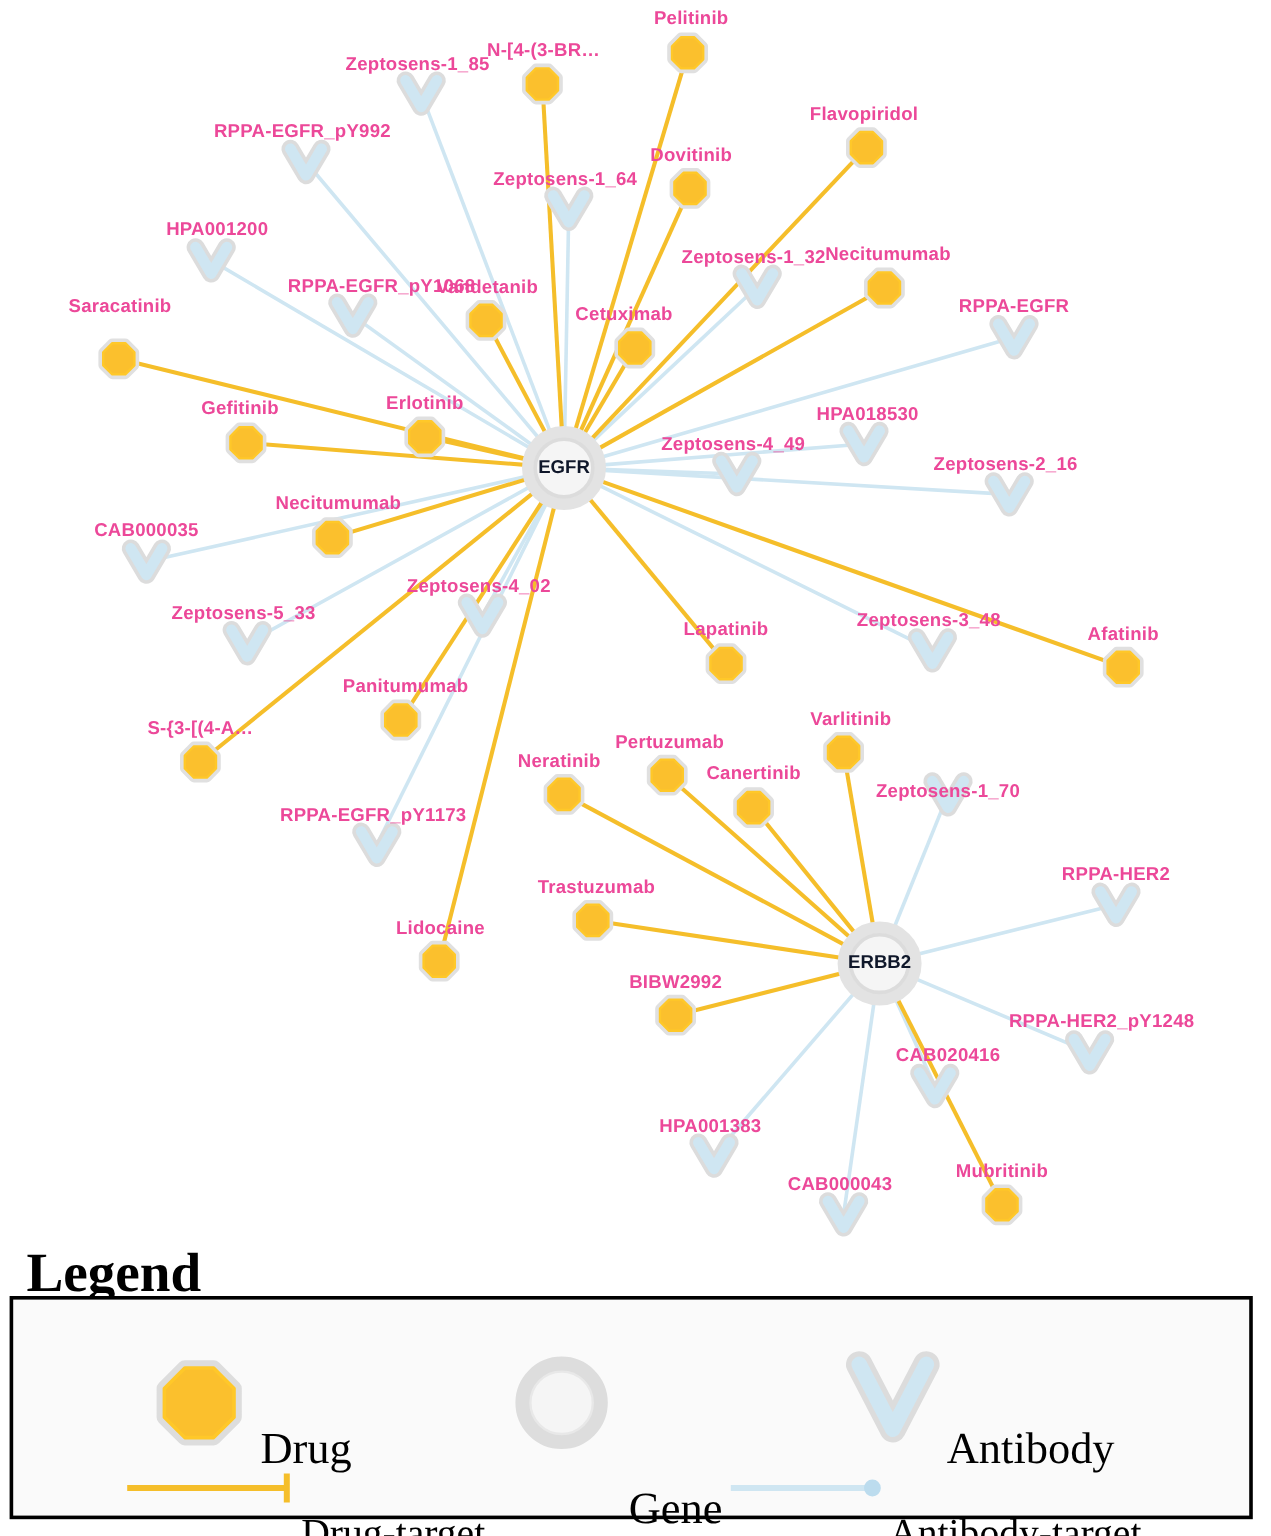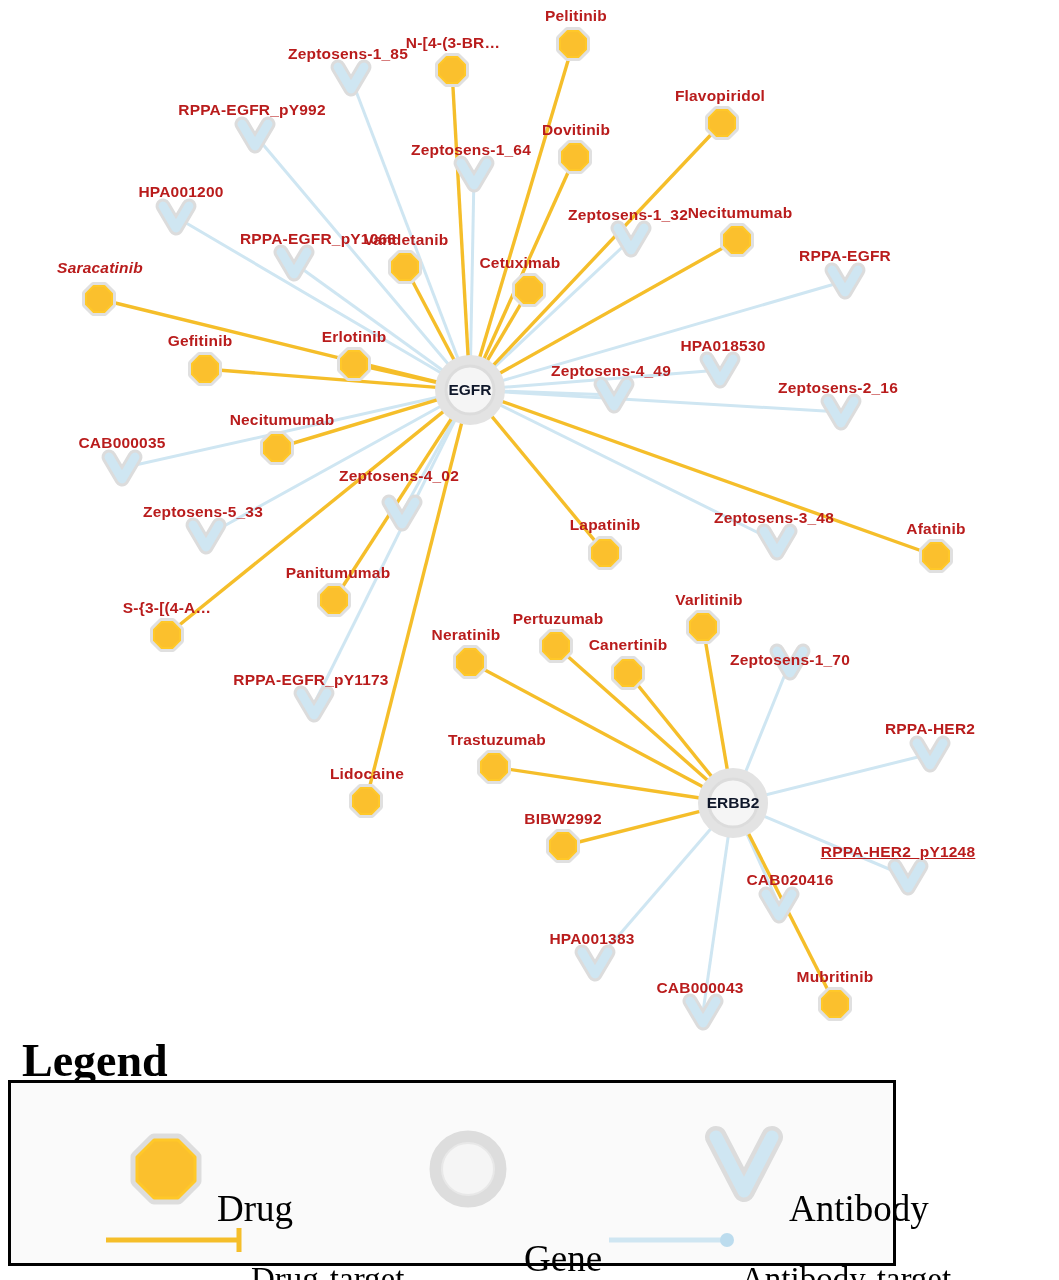--- a/index.html
+++ b/index.html
@@ -3,21 +3,21 @@
 <meta charset="utf-8">
 <style>
   html,body{margin:0;padding:0;background:#ffffff;}
   body{width:1059px;height:1280px;font-family:"Liberation Sans",sans-serif;position:relative;overflow:hidden;}
   #graph{position:absolute;left:0;top:0;width:1059px;height:1040px;}
   .node-label{
     position:absolute;
     font-family:"Liberation Sans",sans-serif;
     font-weight:bold;
     font-size:15.5px;
-    color:#b91c1c;
+    color:#ec4899;
     white-space:nowrap;
     transform:translate(-50%,-50%);
     letter-spacing:0.2px;
   }
   .gene-label{
     position:absolute;
     font-family:"Liberation Sans",sans-serif;
     font-weight:bold;
     font-size:15.5px;
     color:#0f172a;
@@ -37,21 +37,21 @@
     top:-8px;
     font-family:"Liberation Serif",serif;
     font-size:46px;
     font-weight:bold;
     color:#000;
   }
   .legend-box{
     position:absolute;
     left:0px;
     top:38px;
-    width:888px;
+    width:1036px;
     height:186px;
     border:3px solid #000;
     background:#fafafa;
     box-sizing:border-box;
   }
   .legend-text{
     position:absolute;
     font-family:"Liberation Serif",serif;
     font-size:37px;
     color:#000;
@@ -343,21 +343,21 @@
       </g>
     </svg>
   <div id="labels">
       <div class="node-label" style="left: 576px; top: 16px;">Pelitinib</div>
       <div class="node-label" style="left: 453px; top: 43px;">N-[4-(3-BR…</div>
       <div class="node-label" style="left: 720px; top: 96px;">Flavopiridol</div>
       <div class="node-label" style="left: 576px; top: 130px;">Dovitinib</div>
       <div class="node-label" style="left: 740px; top: 213px;">Necitumumab</div>
       <div class="node-label" style="left: 406px; top: 240px;">Vandetanib</div>
       <div class="node-label" style="left: 520px; top: 263px;">Cetuximab</div>
-      <div class="node-label" style="left: 100px; top: 268px; font-style: italic;">Saracatinib</div>
+      <div class="node-label" style="left: 100px; top: 256px;">Saracatinib</div>
       <div class="node-label" style="left: 354px; top: 337px;">Erlotinib</div>
       <div class="node-label" style="left: 200px; top: 341px;">Gefitinib</div>
       <div class="node-label" style="left: 282px; top: 420px;">Necitumumab</div>
       <div class="node-label" style="left: 936px; top: 529px;">Afatinib</div>
       <div class="node-label" style="left: 605px; top: 525px;">Lapatinib</div>
       <div class="node-label" style="left: 709px; top: 600px;">Varlitinib</div>
       <div class="node-label" style="left: 338px; top: 573px;">Panitumumab</div>
       <div class="node-label" style="left: 167px; top: 608px;">S-{3-[(4-A…</div>
       <div class="node-label" style="left: 558px; top: 619px;">Pertuzumab</div>
       <div class="node-label" style="left: 628px; top: 645px;">Canertinib</div>
@@ -370,27 +370,27 @@
       <div class="node-label" style="left: 252px; top: 110px;">RPPA-EGFR_pY992</div>
       <div class="node-label" style="left: 471px; top: 150px;">Zeptosens-1_64</div>
       <div class="node-label" style="left: 181px; top: 192px;">HPA001200</div>
       <div class="node-label" style="left: 628px; top: 215px;">Zeptosens-1_32</div>
       <div class="node-label" style="left: 285px; top: 239px; margin-left: 33px;">RPPA-EGFR_pY1068</div>
       <div class="node-label" style="left: 845px; top: 256px;">RPPA-EGFR</div>
       <div class="node-label" style="left: 723px; top: 346px;">HPA018530</div>
       <div class="node-label" style="left: 611px; top: 371px;">Zeptosens-4_49</div>
       <div class="node-label" style="left: 838px; top: 388px;">Zeptosens-2_16</div>
       <div class="node-label" style="left: 122px; top: 443px;">CAB000035</div>
-      <div class="node-label" style="left: 399px; top: 476px;">Zeptosens-4_02</div>
+      <div class="node-label" style="left: 399px; top: 489px;">Zeptosens-4_02</div>
       <div class="node-label" style="left: 203px; top: 512px;">Zeptosens-5_33</div>
       <div class="node-label" style="left: 774px; top: 518px;">Zeptosens-3_48</div>
       <div class="node-label" style="left: 790px; top: 638px; margin-top: 22px;">Zeptosens-1_70</div>
       <div class="node-label" style="left: 311px; top: 680px;">RPPA-EGFR_pY1173</div>
       <div class="node-label" style="left: 930px; top: 729px;">RPPA-HER2</div>
-      <div class="node-label" style="left: 898px; top: 852px; text-decoration: underline;">RPPA-HER2_pY1248</div>
+      <div class="node-label" style="left: 918px; top: 852px;">RPPA-HER2_pY1248</div>
       <div class="node-label" style="left: 790px; top: 880px;">CAB020416</div>
       <div class="node-label" style="left: 592px; top: 939px;">HPA001383</div>
       <div class="node-label" style="left: 700px; top: 988px;">CAB000043</div>
       <div class="gene-label" style="left: 470px; top: 390px;">EGFR</div>
       <div class="gene-label" style="left: 733px; top: 803px;">ERBB2</div>
     </div>
 </div>
 
 <div id="legend">
   <div class="legend-title">Legend</div>

